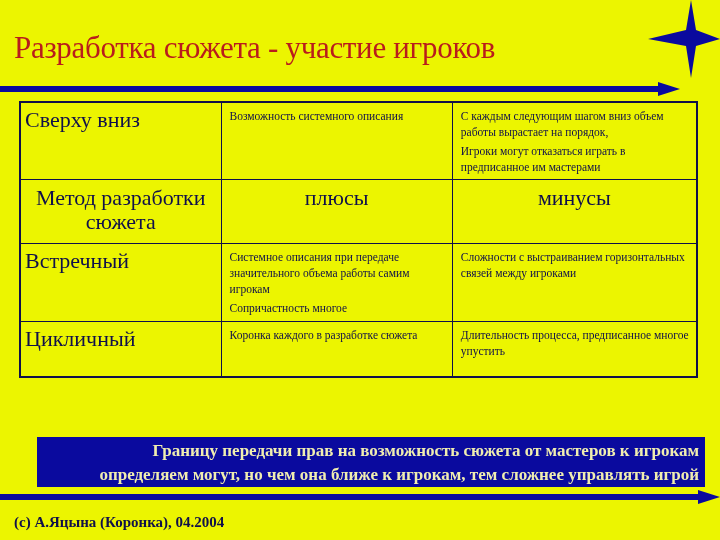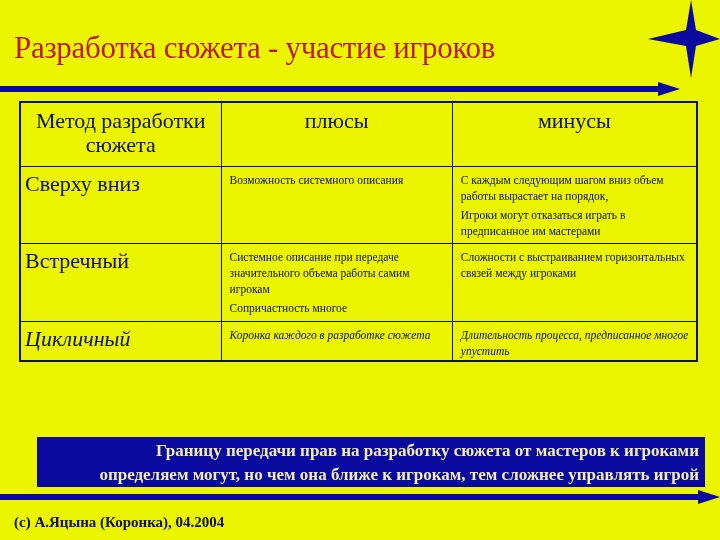--- a/index.html
+++ b/index.html
@@ -28,58 +28,58 @@
 
 <svg class="star" viewBox="0 0 72 78">
   <polygon points="43,0 48,30 72,39 48,46 43,78 38,46 0,39 38,30" fill="#0a0a9e"></polygon>
 </svg>
 
 <div class="arrow-line" style="left:0; top:86px; width:660px;"></div>
 <div class="arrow-head" style="left:658px; top:82px;"></div>
 
 <table class="main">
   <tbody>
-      <tr style="height:64px;">
-    <td class="col1 hcell">Метод разработки сюжета</td>
-    <td class="col2 hcell">плюсы</td>
-    <td class="col3 hcell">минусы</td>
-  </tr>
-  <tr style="height:77px;">
+      <tr style="height:77px;">
     <td class="mcell">Сверху вниз</td>
     <td class="scell">
           <div>Возможность системного описания</div>
         </td>
     <td class="scell">
       <div>С каждым следующим шагом вниз объем работы вырастает на порядок,</div>
       <div class="gap">Игроки могут отказаться играть в предписанное им мастерами</div>
     </td>
   </tr>
+  <tr style="height:64px;">
+    <td class="col1 hcell">Метод разработки сюжета</td>
+    <td class="col2 hcell">плюсы</td>
+    <td class="col3 hcell">минусы</td>
+  </tr>
   <tr style="height:78px;">
     <td class="mcell">Встречный</td>
     <td class="scell">
-      <div>Системное описание при передаче значительного объема работы самим игрокам</div>
+      <div>Системное описания при передаче значительного объема работы самим игрокам</div>
       <div class="gap">Сопричастность многое</div>
     </td>
     <td class="scell">
           <div>Сложности с выстраиванием горизонтальных связей между игроками</div>
         </td>
   </tr>
-  <tr style="height:40px;font-style:italic;">
+  <tr style="height:56px;">
     <td class="mcell">Цикличный</td>
     <td class="scell">
           <div>Коронка каждого в разработке сюжета</div>
         </td>
     <td class="scell">
           <div>Длительность процесса, предписанное многое упустить</div>
         </td>
   </tr>
 </tbody>
   </table>
 
 <div class="banner">
-  <div>Границу передачи прав на разработку сюжета от мастеров к игроками</div>
+  <div>Границу передачи прав на возможность сюжета от мастеров к игрокам</div>
   <div>определяем могут, но чем она ближе к игрокам, тем сложнее управлять игрой</div>
 </div>
 
 <div class="arrow-line" style="left:0; top:494px; width:700px;"></div>
 <div class="arrow-head" style="left:698px; top:490px;"></div>
 
 <div class="credit">(c) А.Яцына (Коронка), 04.2004</div>
 
 </body></html>

